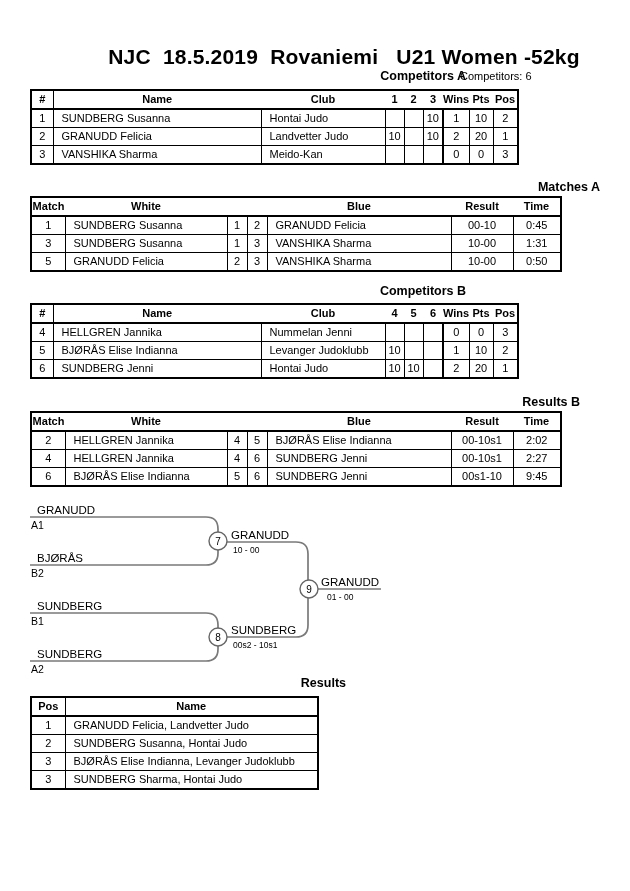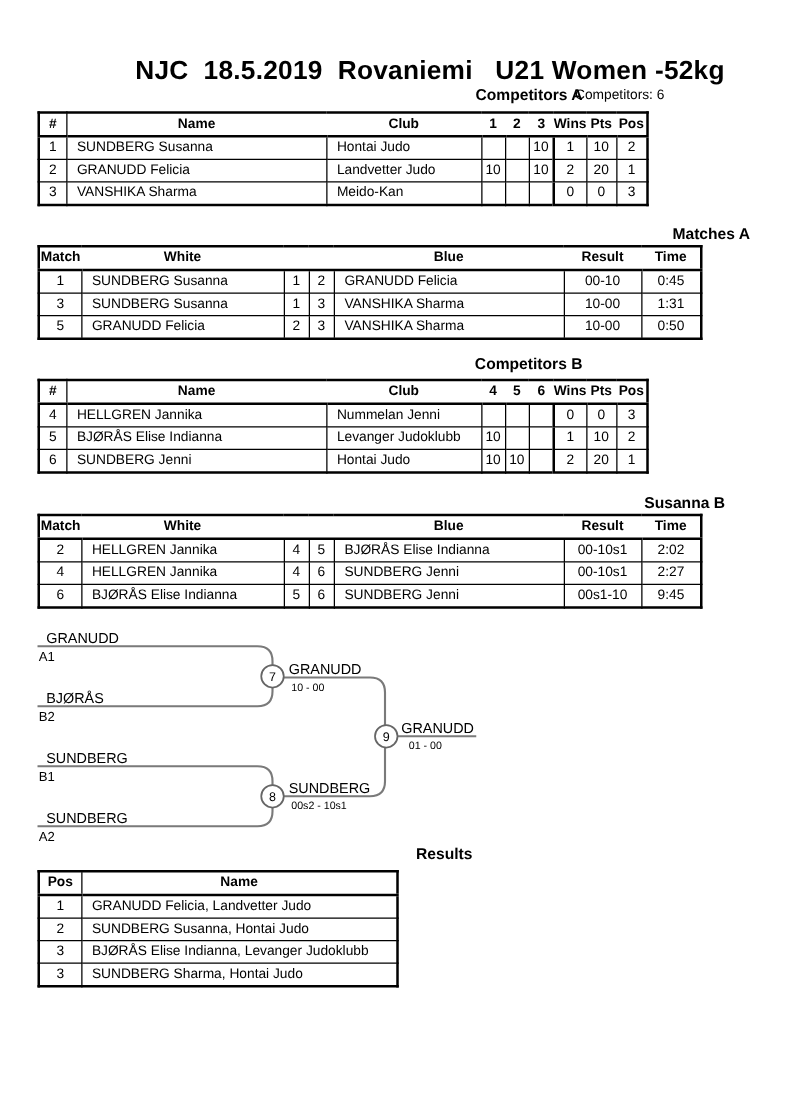--- a/index.html
+++ b/index.html
@@ -212,21 +212,21 @@
       <td>10</td>
       <td>10</td>
       <td></td>
       <td class="thickL">2</td>
       <td>20</td>
       <td>1</td>
     </tr>
   </tbody>
 </table>
 
-<div class="abs sec-title" style="top:395px;left:0;width:580px;">Susanna B</div>
+<div class="abs sec-title" style="top:395px;left:0;width:580px;">Results B</div>
 
 <table class="grid" style="left:30px;top:411px;width:530px;">
   <colgroup>
       <col style="width:34px">
       <col style="width:162px">
       <col style="width:20px">
       <col style="width:20px">
       <col style="width:184px">
       <col style="width:62px">
       <col style="width:48px">
@@ -296,21 +296,21 @@
   <text class="bk-name" x="37" y="163">SUNDBERG</text>
   <text class="bk-seed" x="31" y="177.5">A2</text>
   <text class="bk-name" x="231" y="44">GRANUDD</text>
   <text class="bk-score" x="233" y="57.5">10 - 00</text>
   <text class="bk-name" x="231" y="139">SUNDBERG</text>
   <text class="bk-score" x="233" y="152.5">00s2 - 10s1</text>
   <text class="bk-name" x="321" y="91">GRANUDD</text>
   <text class="bk-score" x="327" y="104.5">01 - 00</text>
 </svg>
 
-<div class="abs sec-title" style="top:676px;left:0;width:346px;margin-left:32px;">Results</div>
+<div class="abs sec-title" style="top:676px;left:0;width:346px;">Results</div>
 
 <table class="grid" style="left:30px;top:696px;width:287px;">
   <colgroup>
       <col style="width:34px">
       <col style="width:253px">
     </colgroup>
   <thead>
     <tr>
       <th>Pos</th>
       <th>Name</th>

